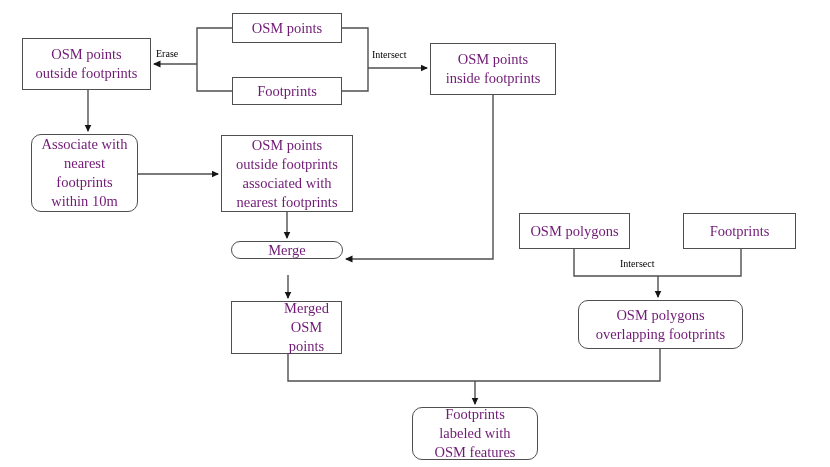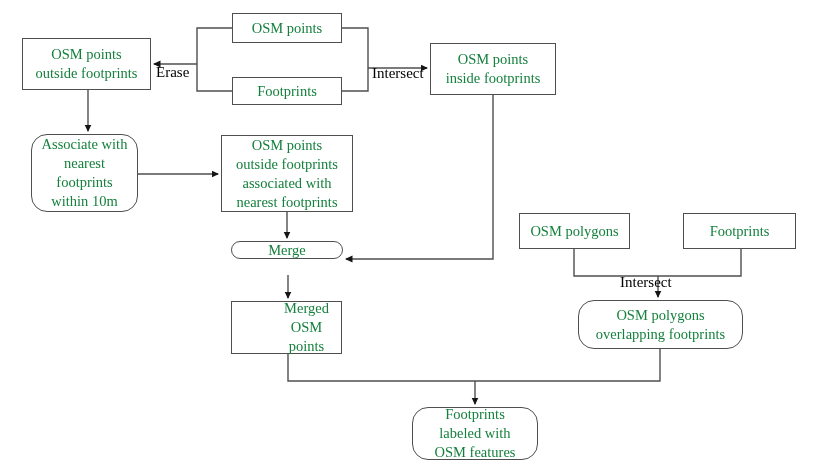--- a/index.html
+++ b/index.html
@@ -26,36 +26,35 @@
   .node {
     position: absolute;
     z-index: 2;
     box-sizing: border-box;
     display: flex;
     align-items: center;
     justify-content: center;
     text-align: center;
     background: #ffffff;
     border: 1.4px solid #4f4f4f;
-    color: #15803d;
+    color: #701a75;
     font-size: 14.5px;
     line-height: 19px;
     white-space: pre-line;
   }
   .node.rounded {
-    border-radius: 16px;
+    border-radius: 10px;
   }
   .edge-label {
     position: absolute;
     z-index: 2;
     color: #000000;
-    font-size: 15px;
+    font-size: 10px;
     line-height: 15px;
     white-space: nowrap;
-    margin-top: 19px;
   }
 </style>
 </head>
 <body>
 
 <div id="canvas">
 
   <svg id="wires" viewBox="0 0 830 467" xmlns="http://www.w3.org/2000/svg">
     <defs>
       <marker id="arrow" markerWidth="10" markerHeight="10" refX="6.5" refY="3.5" orient="auto" markerUnits="userSpaceOnUse">

